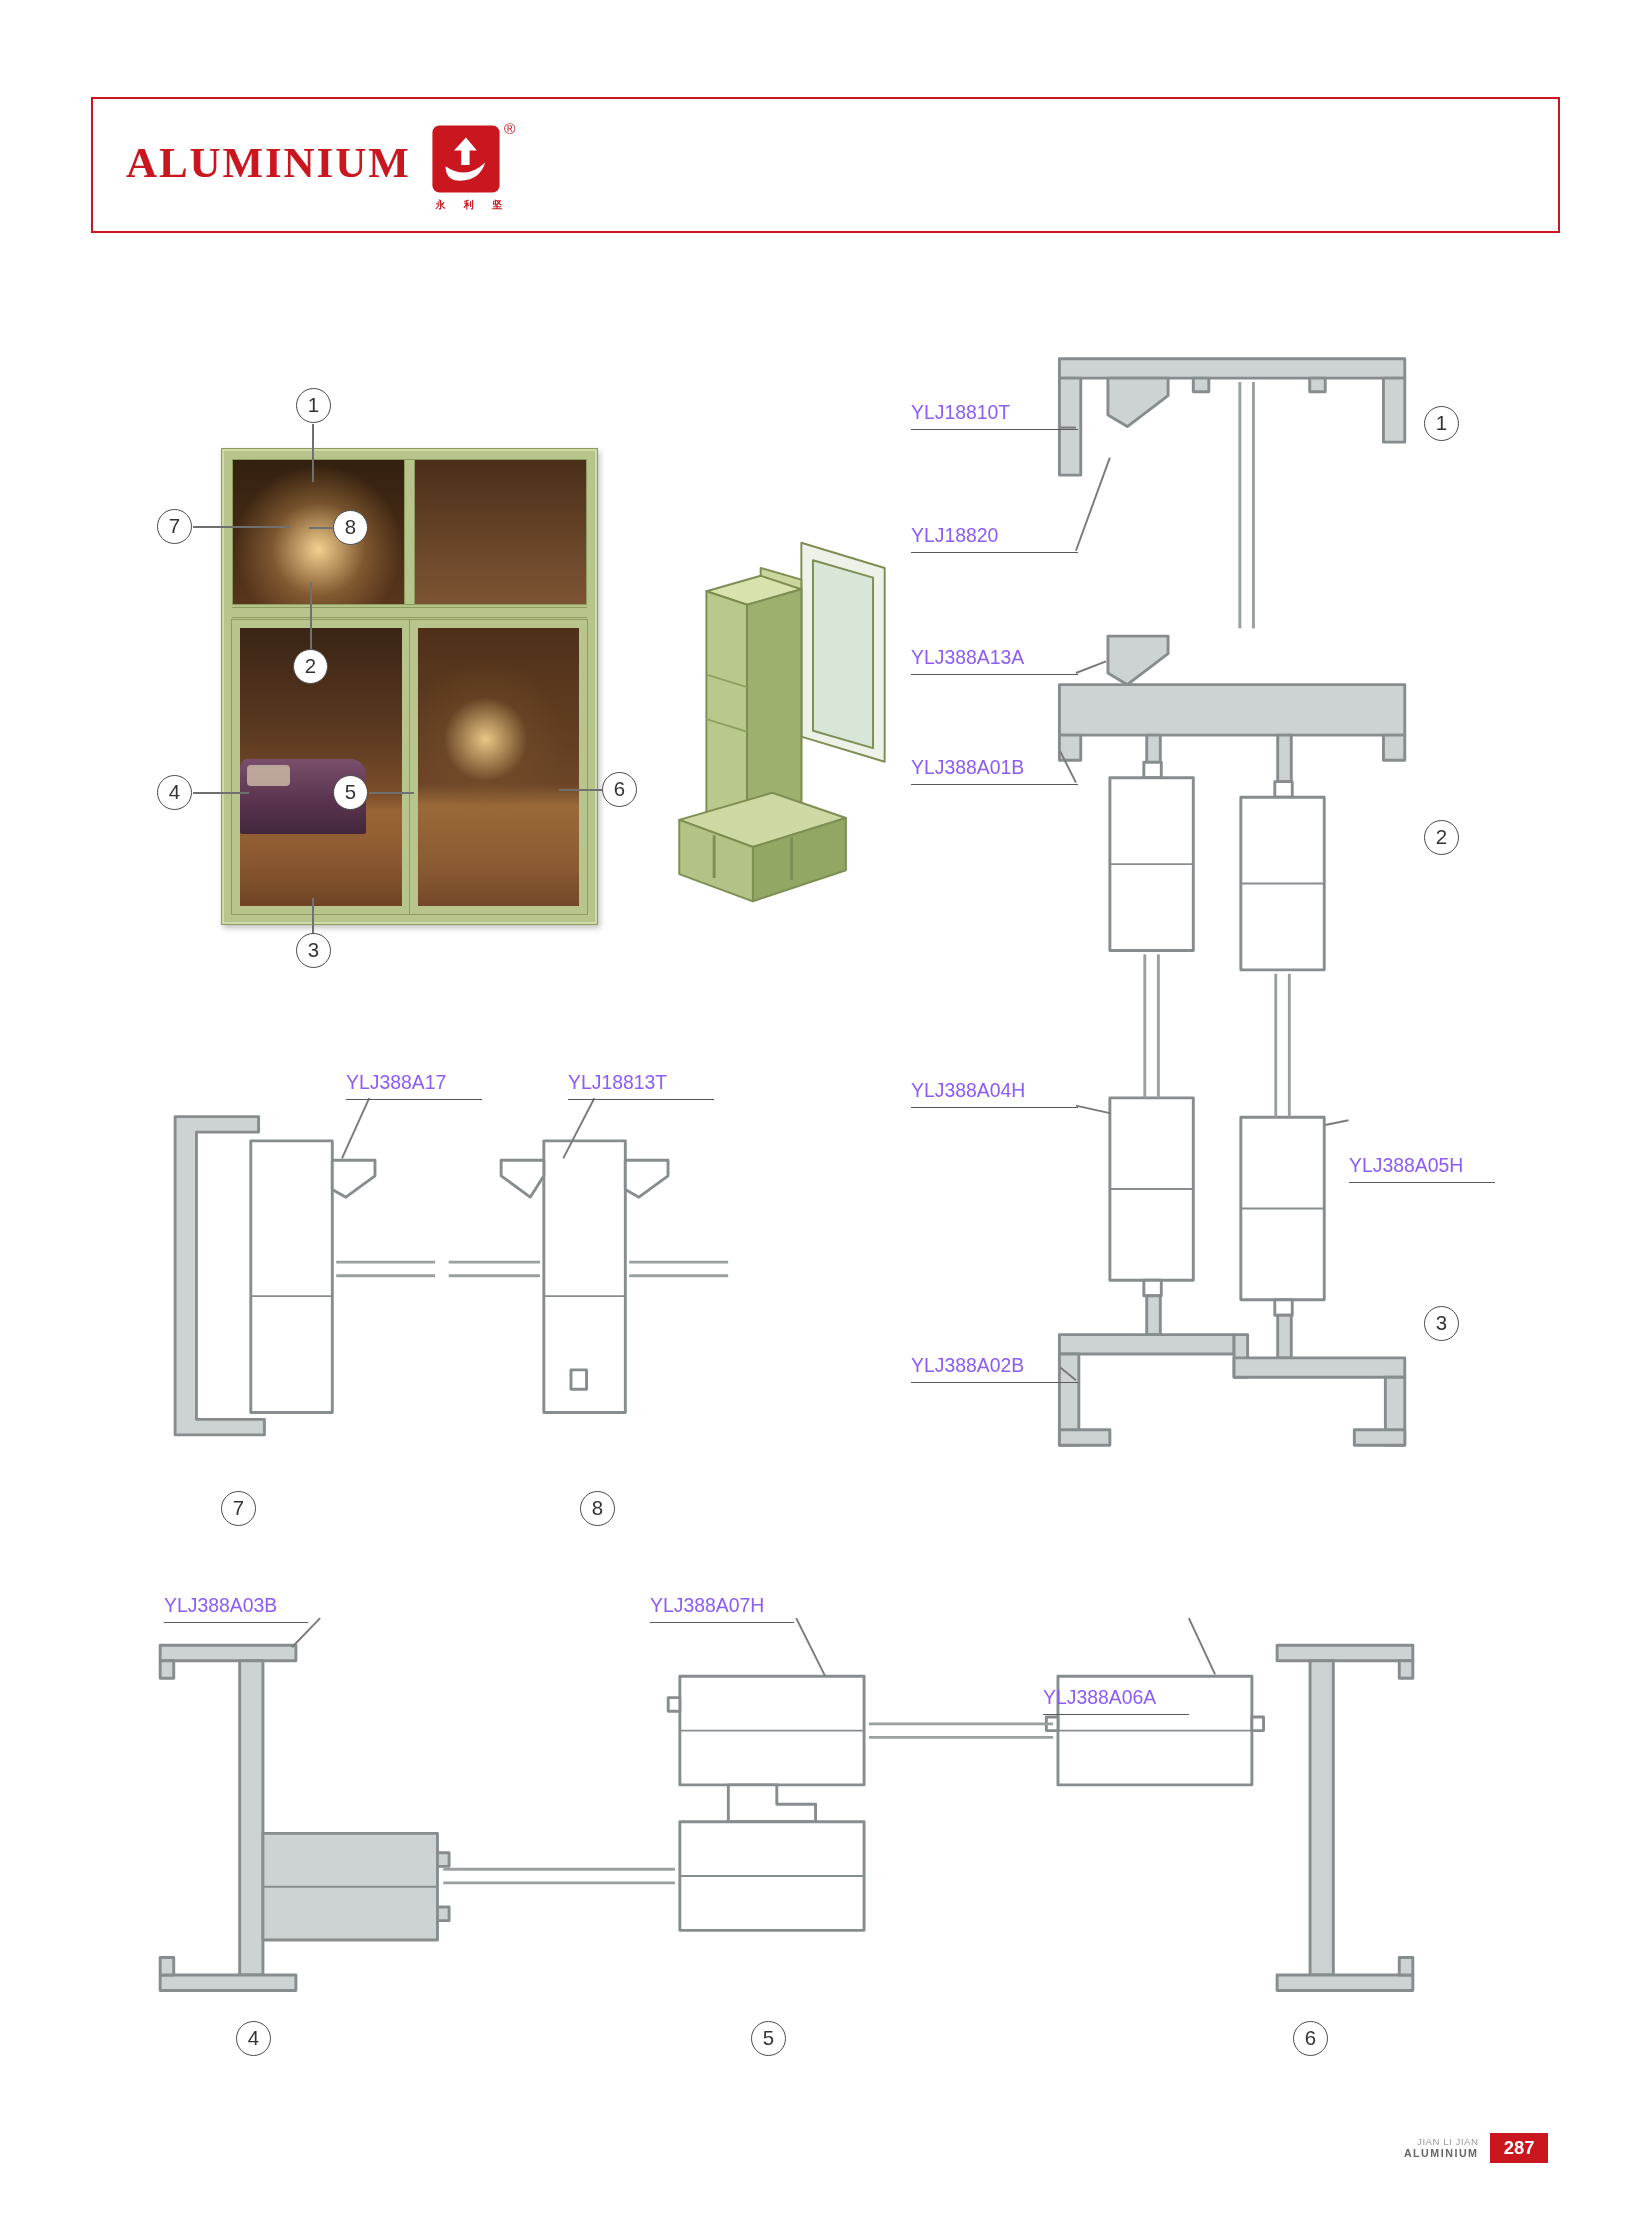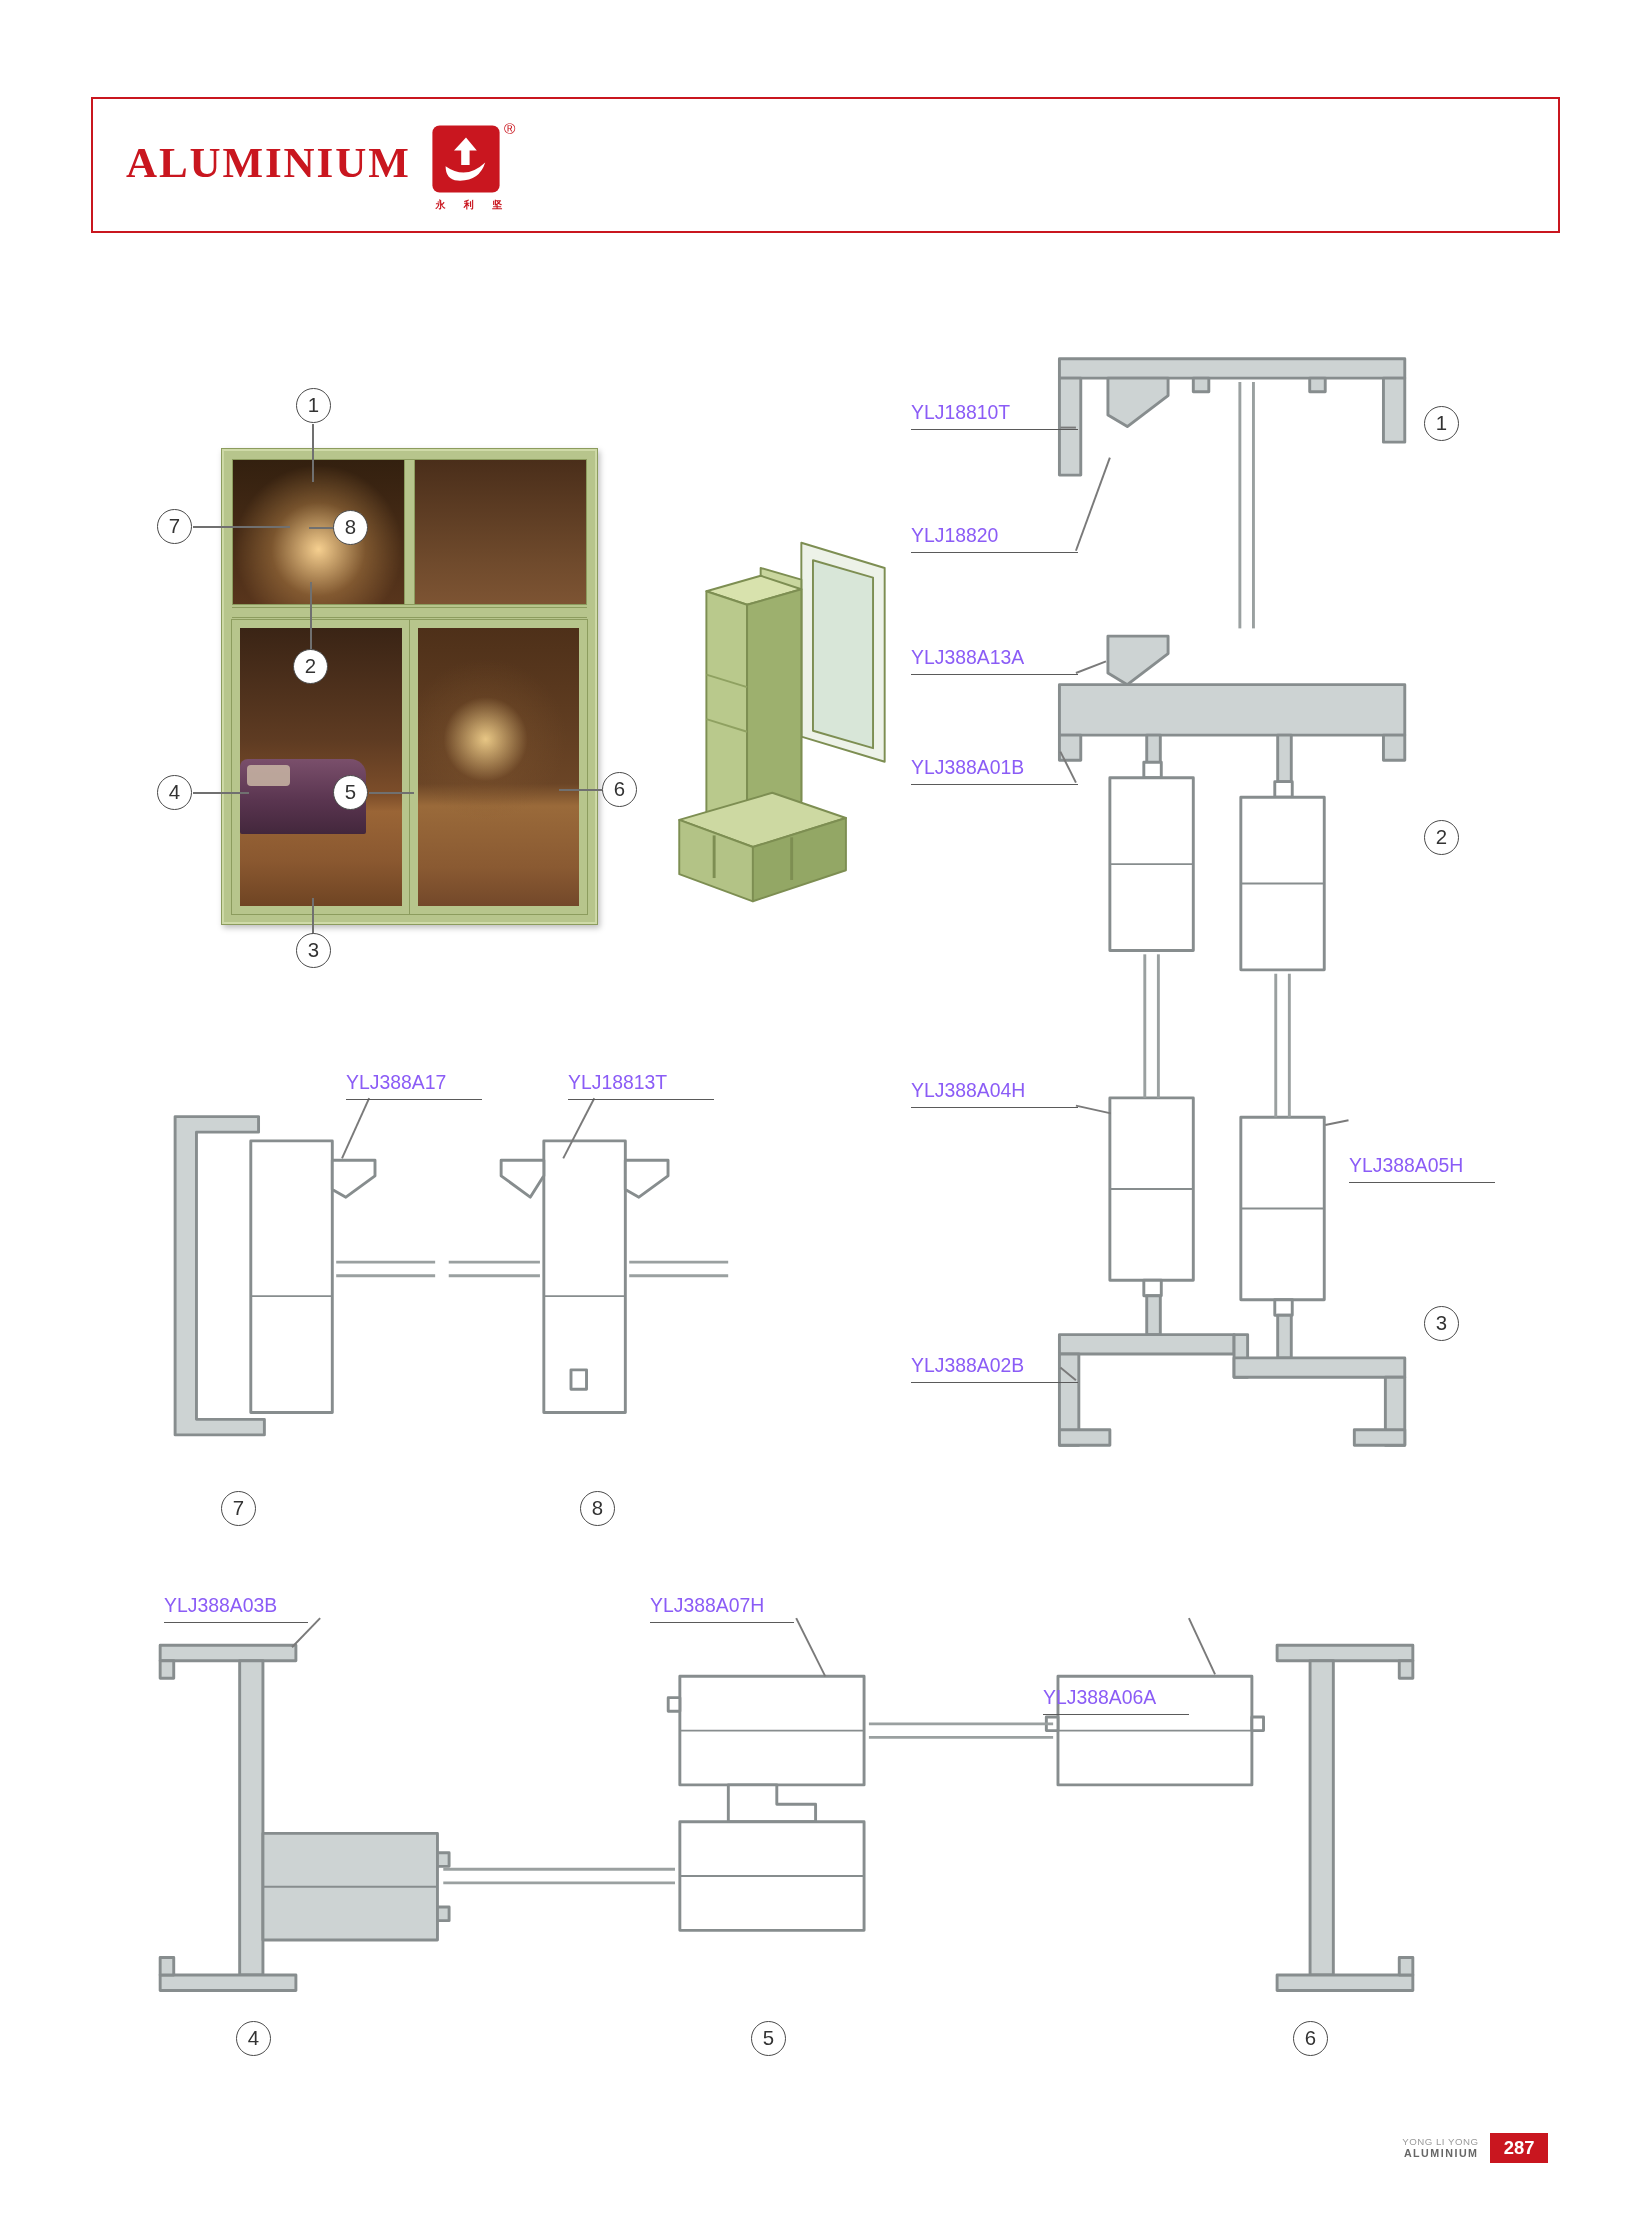--- a/index.html
+++ b/index.html
@@ -307,20 +307,20 @@
   <div class="lbl" style="left:164px;top:1594px;width:144px">YLJ388A03B</div>
   <div class="lbl" style="left:650px;top:1594px;width:144px">YLJ388A07H</div>
   <div class="lbl" style="left:1043px;top:1686px;width:146px">YLJ388A06A</div>
 
   <div class="co" style="left:236px;top:2021px">4</div>
   <div class="co" style="left:751px;top:2021px">5</div>
   <div class="co" style="left:1293px;top:2021px">6</div>
 
   <div class="footer">
     <div class="footer-brand">
-      <div class="fb1">YONG LI YONG</div>
+      <div class="fb1">JIAN LI JIAN</div>
       <div class="fb2">ALUMINIUM</div>
     </div>
     <div class="page-num">287</div>
   </div>
 
 </div>
 
 
 </body></html>

